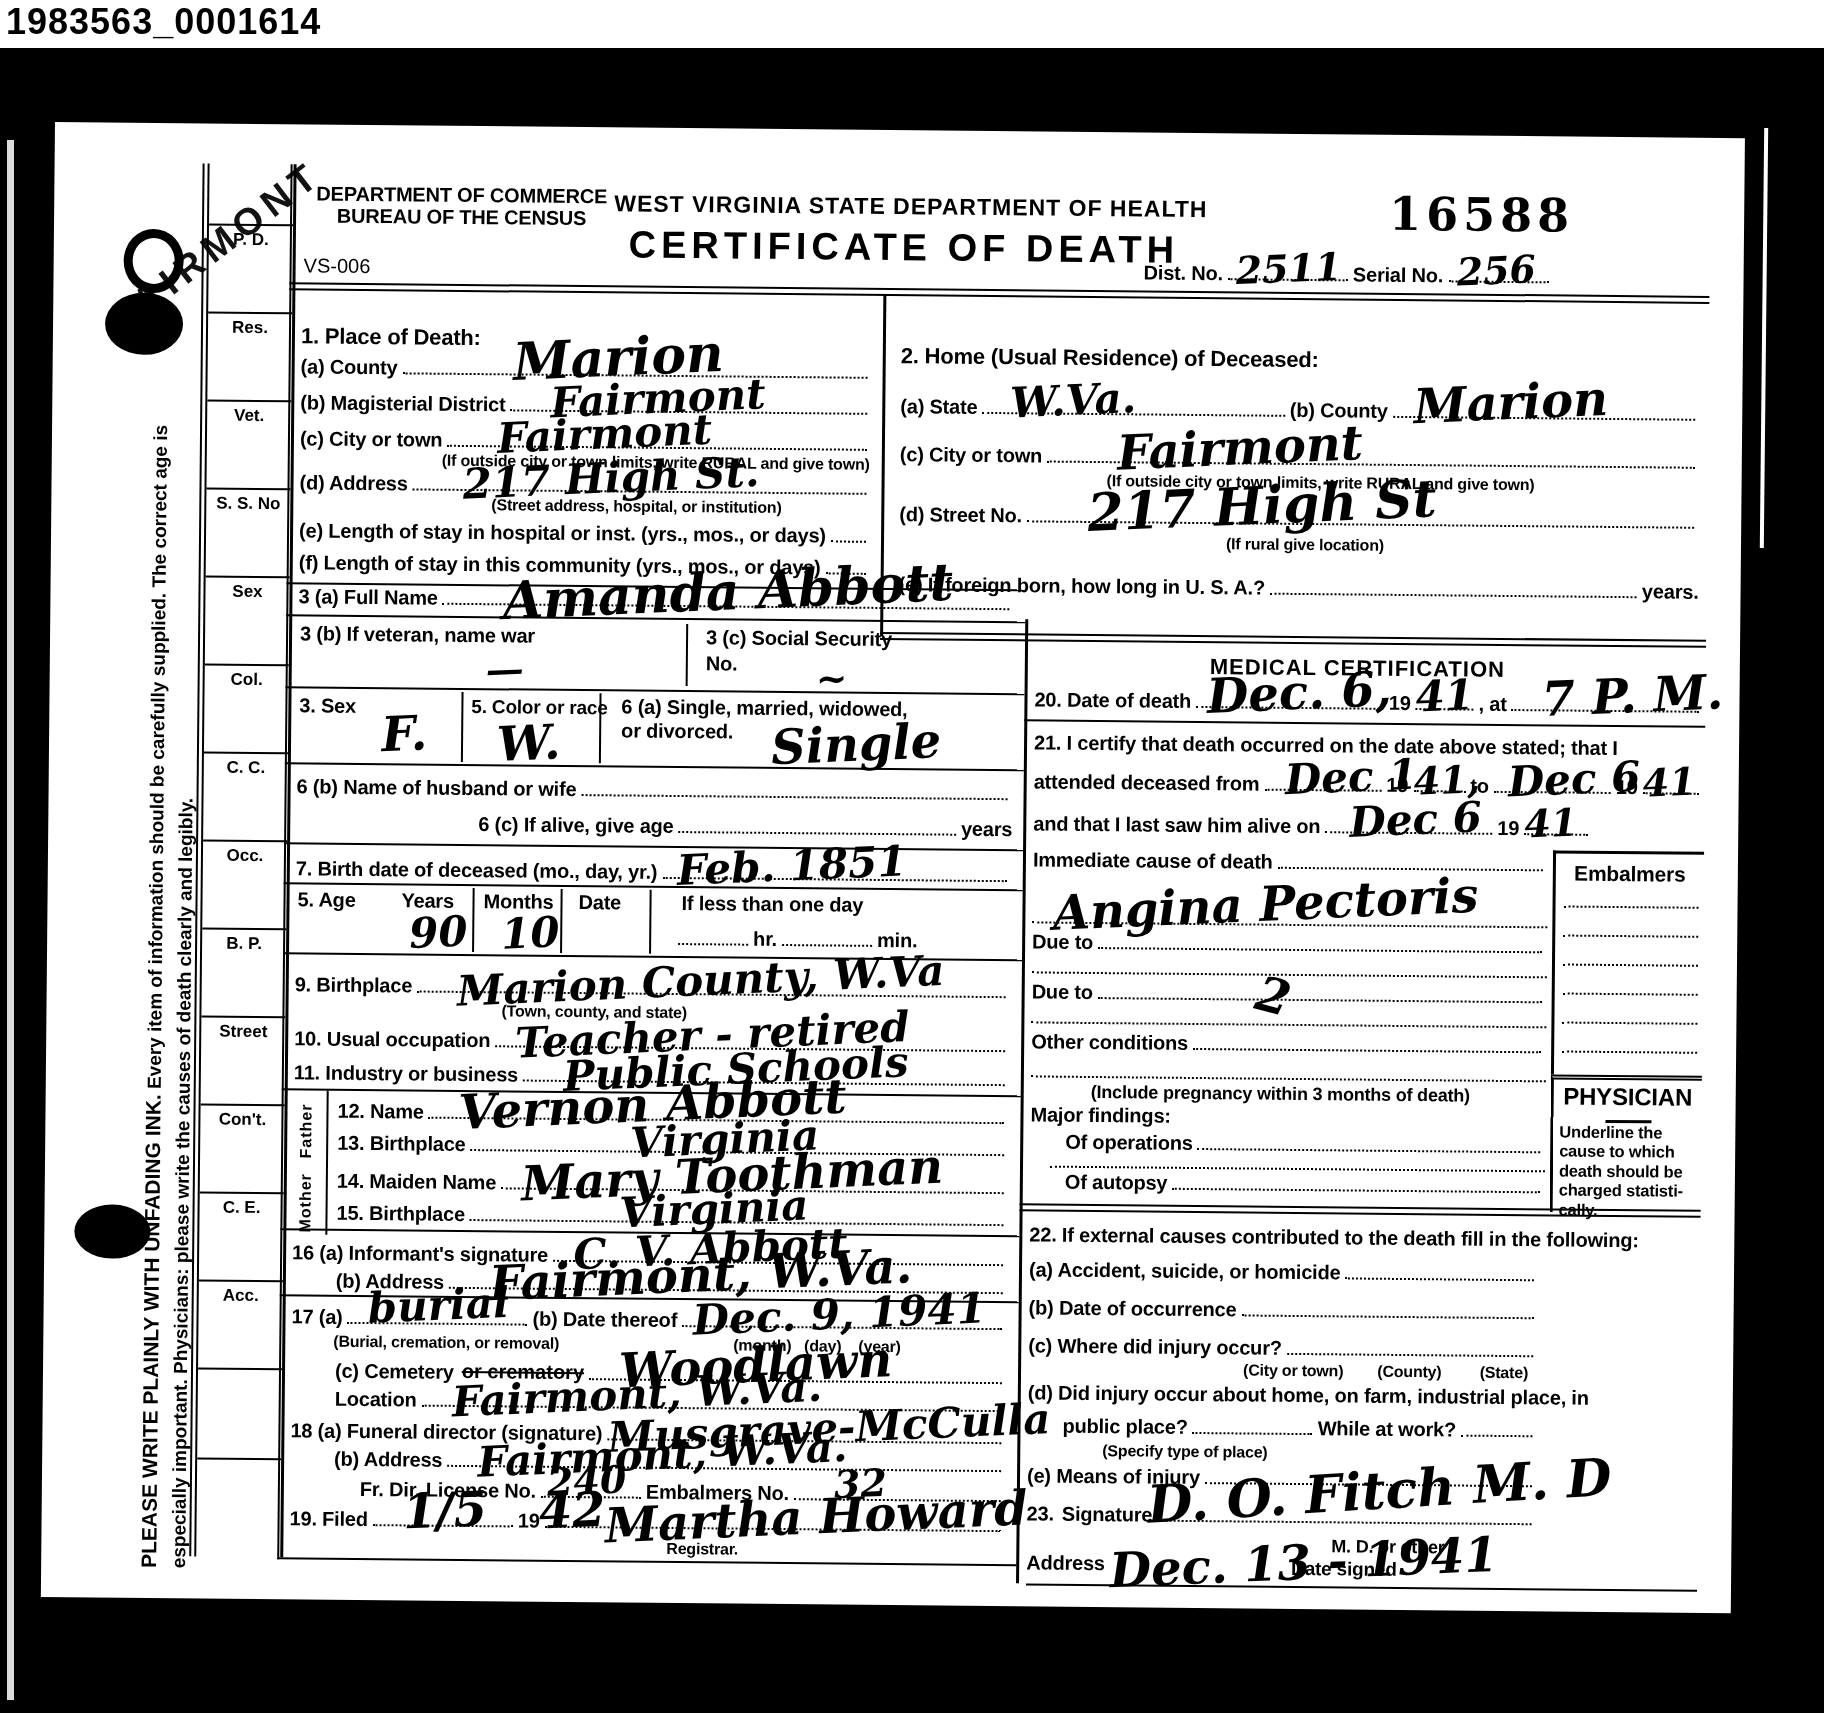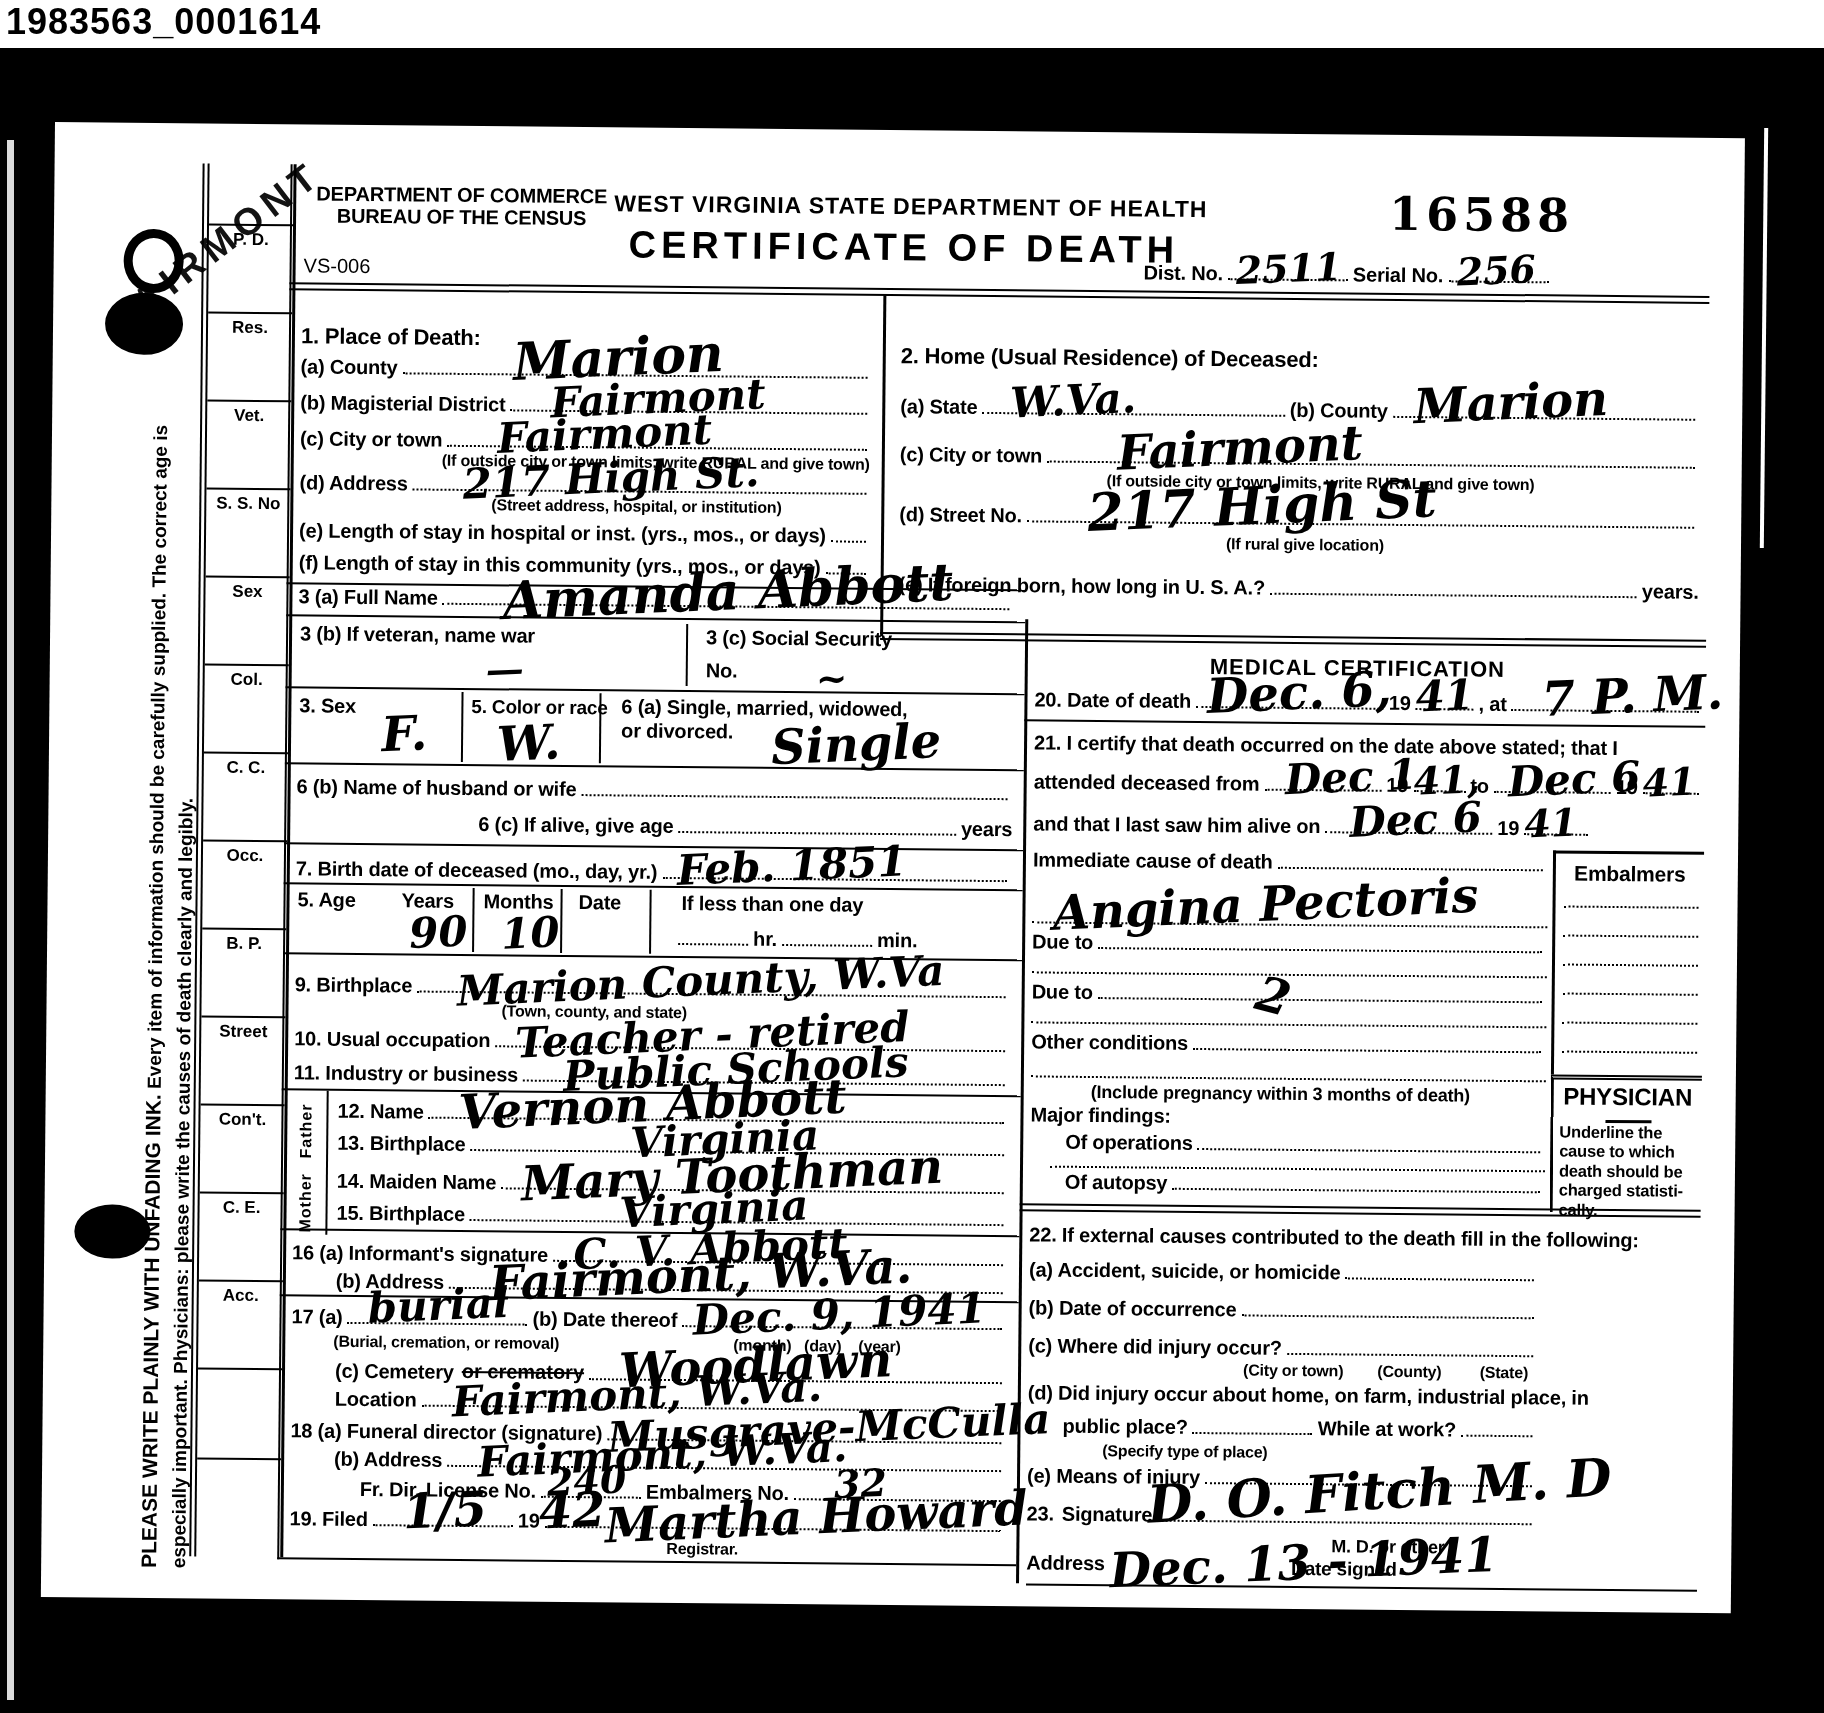--- a/index.html
+++ b/index.html
@@ -182,21 +182,21 @@
         <span class="hw hwf h52" style="left:60px;bottom:-12px">Amanda Abbott</span>
       </span>
   </div>
   <div class="hline" style="left:236px;top:490px;width:739px"></div>
 
   <div class="abs" style="left:236px;top:490px;width:739px;height:72px">
     <div class="vline" style="left:400px;top:6px;height:62px"></div>
     <span class="abs lbl" style="left:14px;top:8px">3  (b)  If veteran, name war</span>
     <span class="abs hw h38" style="left:200px;top:34px">—</span>
     <span class="abs lbl" style="left:420px;top:8px">3  (c)  Social Security</span>
-    <span class="abs lbl" style="left:420px;top:41px">No.</span>
+    <span class="abs lbl" style="left:420px;top:34px">No.</span>
     <span class="abs hw h38" style="left:530px;top:40px">~</span>
   </div>
   <div class="hline" style="left:236px;top:562px;width:739px"></div>
 
   <div class="abs" style="left:236px;top:562px;width:739px;height:76px">
     <div class="vline" style="left:176px;top:4px;height:70px"></div>
     <div class="vline" style="left:314px;top:4px;height:70px"></div>
     <span class="abs lbl" style="left:14px;top:8px">3.  Sex</span>
     <span class="abs hw h48" style="left:96px;top:22px">F.</span>
     <span class="abs lbl" style="left:186px;top:8px;font-size:19px">5. Color or race</span>

